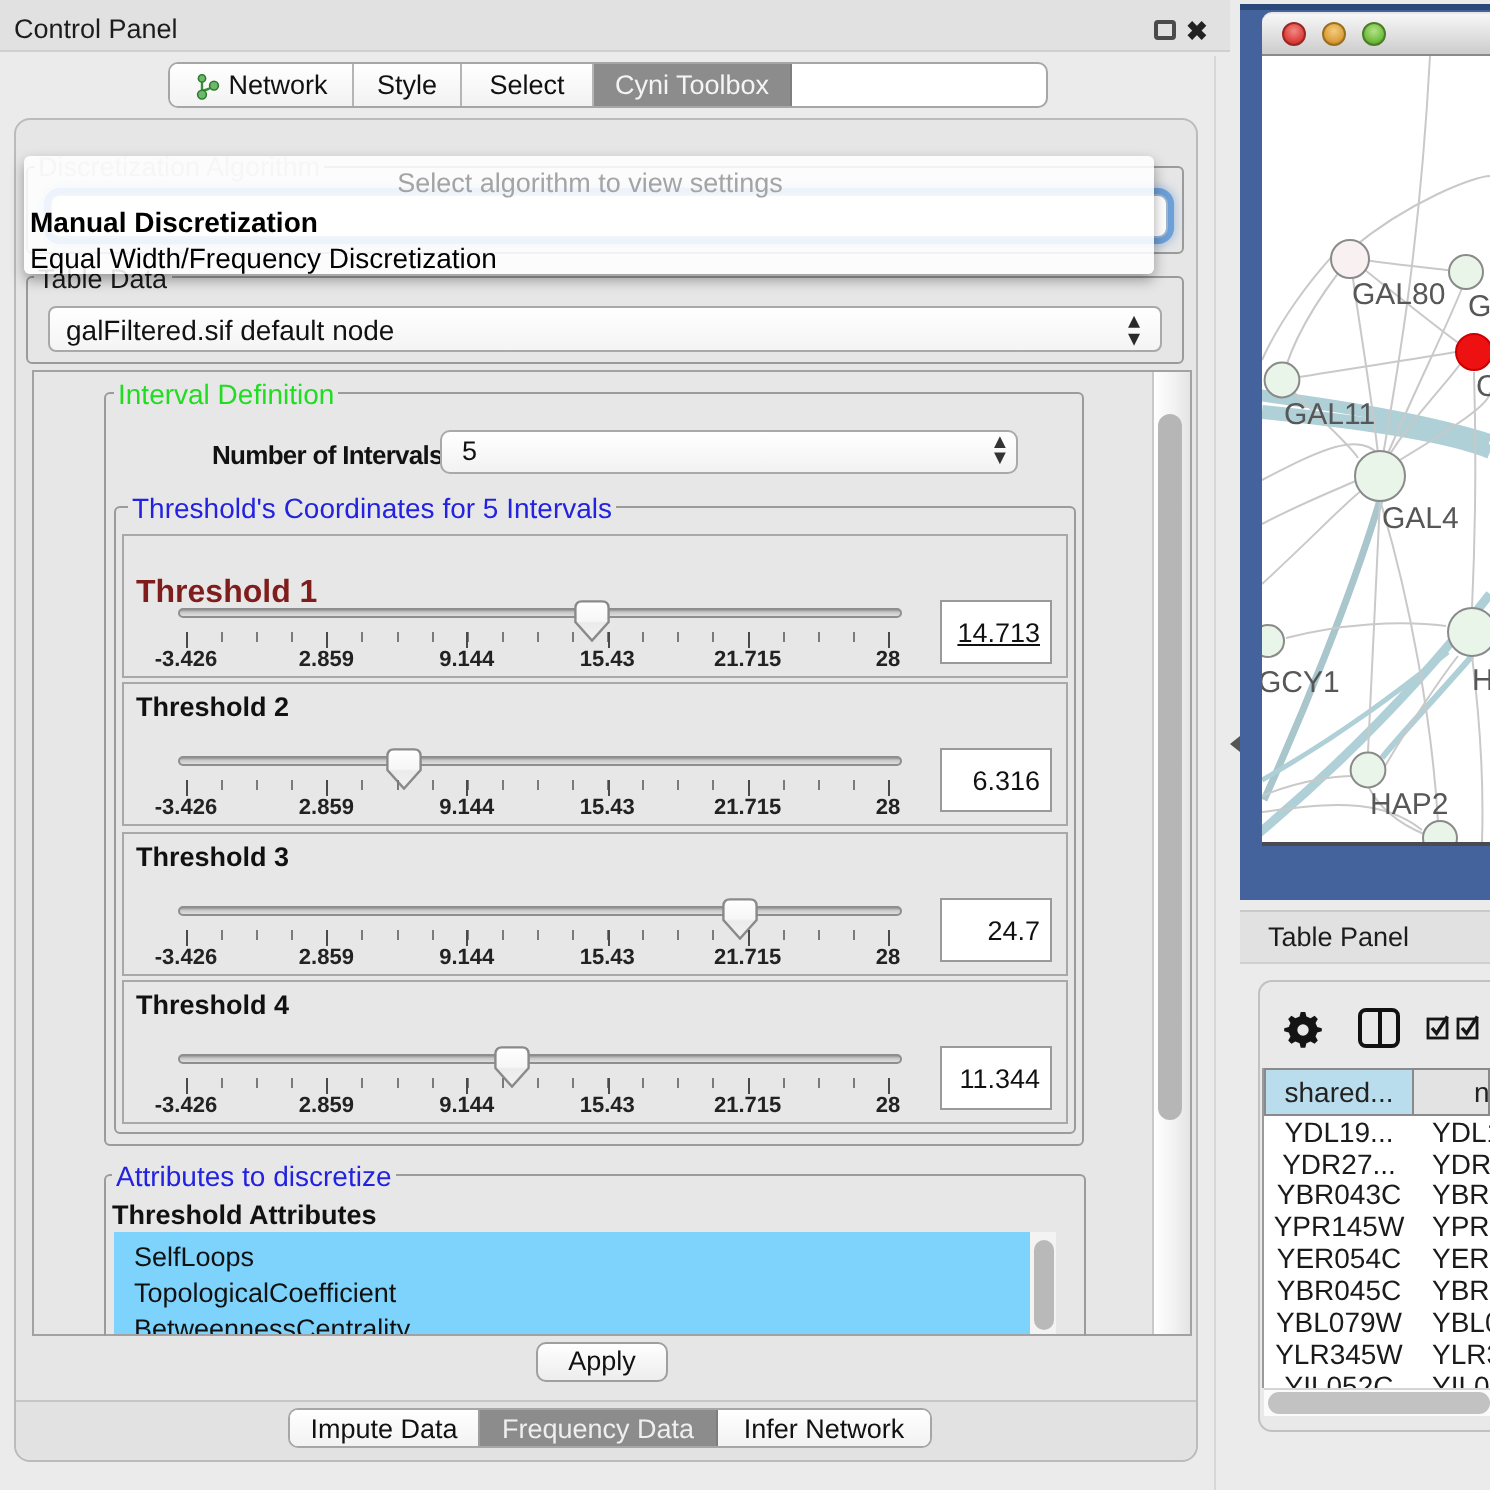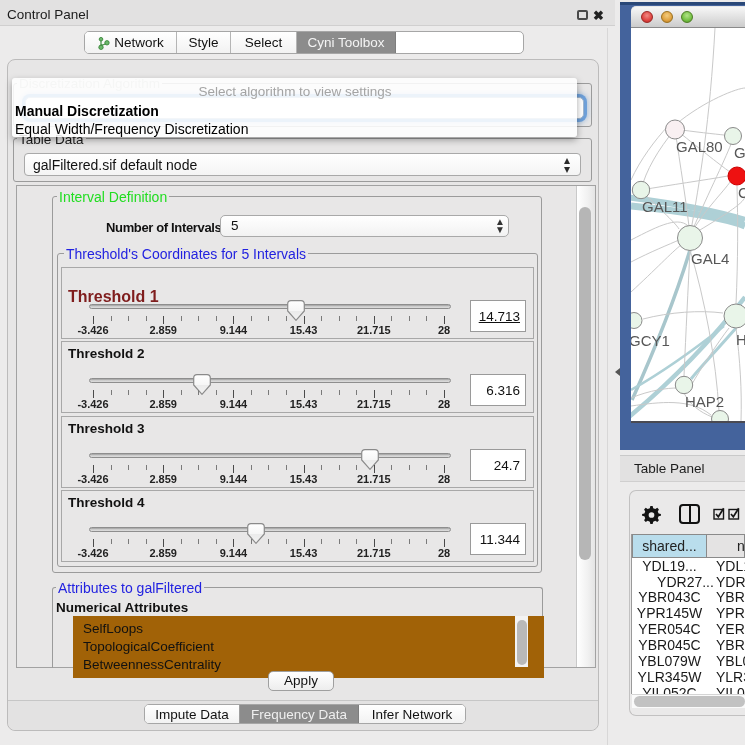--- a/index.html
+++ b/index.html
@@ -176,23 +176,23 @@
 <div class="abs" style="left:93px;top:547px;transform:translateX(-50%);font-size:11px;font-weight:bold;color:#222;">-3.426</div>
 <div class="abs" style="left:163.2px;top:547px;transform:translateX(-50%);font-size:11px;font-weight:bold;color:#222;">2.859</div>
 <div class="abs" style="left:233.4px;top:547px;transform:translateX(-50%);font-size:11px;font-weight:bold;color:#222;">9.144</div>
 <div class="abs" style="left:303.6px;top:547px;transform:translateX(-50%);font-size:11px;font-weight:bold;color:#222;">15.43</div>
 <div class="abs" style="left:373.8px;top:547px;transform:translateX(-50%);font-size:11px;font-weight:bold;color:#222;">21.715</div>
 <div class="abs" style="left:444px;top:547px;transform:translateX(-50%);font-size:11px;font-weight:bold;color:#222;">28</div>
 <div class="abs" style="left:470px;top:523px;width:56px;height:32px;background:#fff;border:1px solid #9a9a9a;"></div>
 <div class="abs" style="right:225px;top:532px;font-size:13.5px;color:#111;">11.344</div>
 
 <div class="abs" style="left:52px;top:587px;width:491px;height:81px;border:1px solid #9b9b9b;border-bottom:none;border-radius:3px 3px 0 0;"></div>
-<div class="abs" style="left:56px;top:580px;font-size:14px;color:#2222e0;background:#e8e7e7;padding:0 2px;">Attributes to galFiltered</div>
-<div class="abs" style="left:56px;top:600px;font-size:13.5px;font-weight:bold;color:#111;">Numerical Attributes</div>
-<div class="abs" style="left:73px;top:616px;width:471px;height:62px;background:#a16207;overflow:hidden;">
+<div class="abs" style="left:56px;top:580px;font-size:14px;color:#2222e0;background:#e8e7e7;padding:0 2px;">Attributes to discretize</div>
+<div class="abs" style="left:56px;top:600px;font-size:13.5px;font-weight:bold;color:#111;">Threshold Attributes</div>
+<div class="abs" style="left:57px;top:616px;width:471px;height:51px;background:#7dd3fc;overflow:hidden;">
 <div class="abs" style="left:10px;top:5px;font-size:13.5px;color:#111;">SelfLoops</div>
 <div class="abs" style="left:10px;top:23px;font-size:13.5px;color:#111;">TopologicalCoefficient</div>
 <div class="abs" style="left:10px;top:41px;font-size:13.5px;color:#111;">BetweennessCentrality</div>
 </div>
 <div class="abs" style="left:515px;top:616px;width:13px;height:51px;background:#f3f3f3;"></div>
 <div class="abs" style="left:517px;top:620px;width:10px;height:45px;background:#b9b9b9;border-radius:5px;"></div>
 
 <div class="abs" style="left:268px;top:671px;width:66px;height:20px;background:linear-gradient(#ffffff,#ededed);border:1px solid #9f9f9f;border-radius:5px;text-align:center;font-size:13.5px;color:#111;line-height:18px;">Apply</div>
 <div class="abs" style="left:8px;top:700px;width:590px;height:1px;background:#c6c6c6;"></div>
 <div class="abs" style="left:8px;top:701px;width:590px;height:29px;background:#e3e2e2;border-radius:0 0 8px 8px;"></div>
@@ -288,21 +288,21 @@
   <path d="M3 7 L5.3 9.7 L10.7 1.2" stroke="#161616" stroke-width="1.7" fill="none"></path>
   <rect x="16" y="2.5" width="9.5" height="9.5" fill="none" stroke="#161616" stroke-width="1.4"></rect>
   <path d="M18 7 L20.3 9.7 L25.7 1.2" stroke="#161616" stroke-width="1.7" fill="none"></path>
 </svg>
 
 <div class="abs" style="left:631px;top:534px;width:114px;height:160px;background:#fff;border-left:1px solid #9a9a9a;"></div>
 <div class="abs" style="left:632px;top:534px;width:75px;height:24px;background:#b9ddec;border:1px solid #8a8a8a;text-align:center;font-size:14px;color:#222;line-height:22px;">shared...</div>
 <div class="abs" style="left:707px;top:534px;width:38px;height:24px;background:#e4e3e3;border:1px solid #8a8a8a;border-left:none;font-size:14px;color:#222;line-height:22px;padding-left:30px;">n</div>
 <div class="abs" style="left:632px;top:558.6px;width:75px;height:15.9px;overflow:hidden;text-align:center;font-size:14px;color:#1a1a1a;line-height:15.9px;">YDL19...</div>
 <div class="abs" style="left:716px;top:558.6px;width:29px;height:15.9px;overflow:hidden;font-size:14px;color:#1a1a1a;line-height:15.9px;">YDL190C</div>
-<div class="abs" style="left:632px;top:574.5px;width:75px;height:15.9px;overflow:hidden;text-align:center;font-size:14px;color:#1a1a1a;line-height:15.9px;margin-left:16px;">YDR27...</div>
+<div class="abs" style="left:632px;top:574.5px;width:75px;height:15.9px;overflow:hidden;text-align:center;font-size:14px;color:#1a1a1a;line-height:15.9px;">YDR27...</div>
 <div class="abs" style="left:716px;top:574.5px;width:29px;height:15.9px;overflow:hidden;font-size:14px;color:#1a1a1a;line-height:15.9px;">YDR277C</div>
 <div class="abs" style="left:632px;top:590.4px;width:75px;height:15.9px;overflow:hidden;text-align:center;font-size:14px;color:#1a1a1a;line-height:15.9px;">YBR043C</div>
 <div class="abs" style="left:716px;top:590.4px;width:29px;height:15.9px;overflow:hidden;font-size:14px;color:#1a1a1a;line-height:15.9px;">YBR043C</div>
 <div class="abs" style="left:632px;top:606.3px;width:75px;height:15.9px;overflow:hidden;text-align:center;font-size:14px;color:#1a1a1a;line-height:15.9px;">YPR145W</div>
 <div class="abs" style="left:716px;top:606.3px;width:29px;height:15.9px;overflow:hidden;font-size:14px;color:#1a1a1a;line-height:15.9px;">YPR145W</div>
 <div class="abs" style="left:632px;top:622.2px;width:75px;height:15.9px;overflow:hidden;text-align:center;font-size:14px;color:#1a1a1a;line-height:15.9px;">YER054C</div>
 <div class="abs" style="left:716px;top:622.2px;width:29px;height:15.9px;overflow:hidden;font-size:14px;color:#1a1a1a;line-height:15.9px;">YER054C</div>
 <div class="abs" style="left:632px;top:638.1px;width:75px;height:15.9px;overflow:hidden;text-align:center;font-size:14px;color:#1a1a1a;line-height:15.9px;">YBR045C</div>
 <div class="abs" style="left:716px;top:638.1px;width:29px;height:15.9px;overflow:hidden;font-size:14px;color:#1a1a1a;line-height:15.9px;">YBR045C</div>
 <div class="abs" style="left:632px;top:654.0px;width:75px;height:15.9px;overflow:hidden;text-align:center;font-size:14px;color:#1a1a1a;line-height:15.9px;">YBL079W</div>

